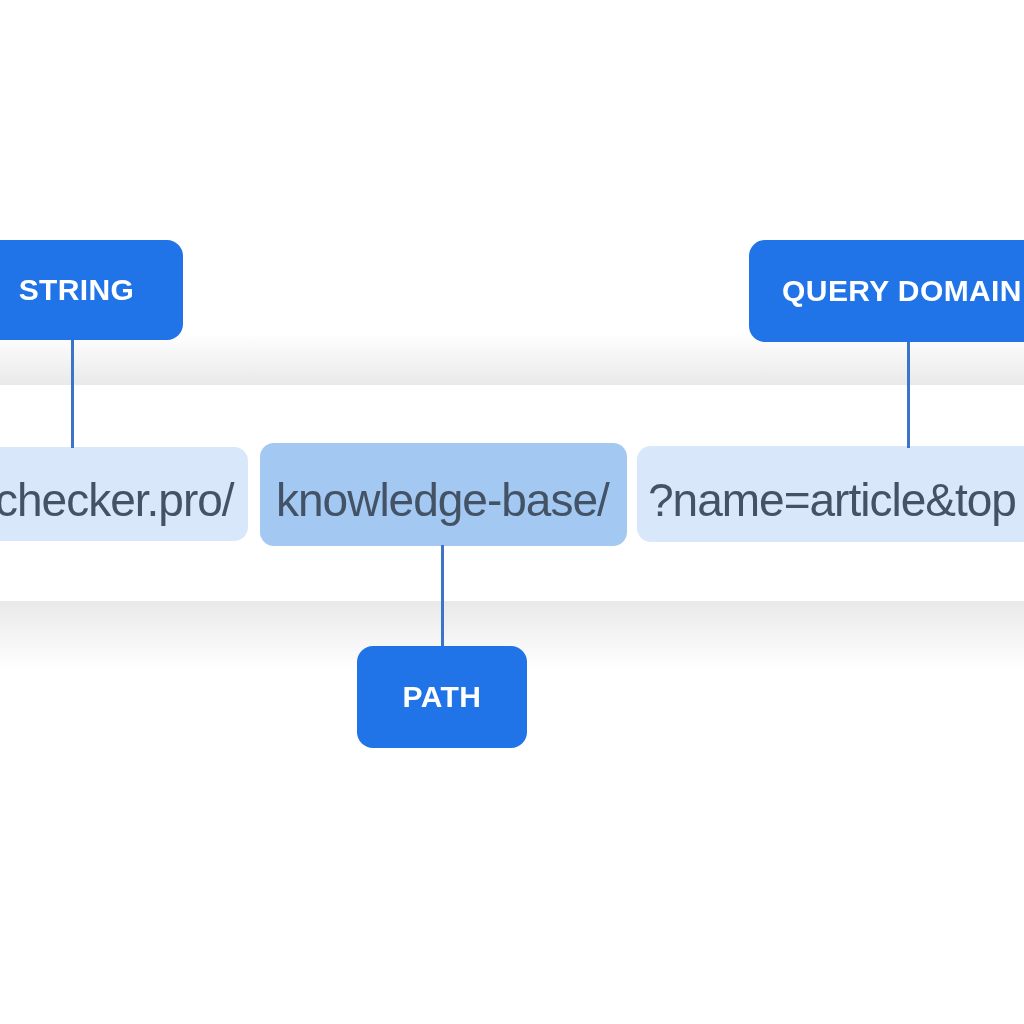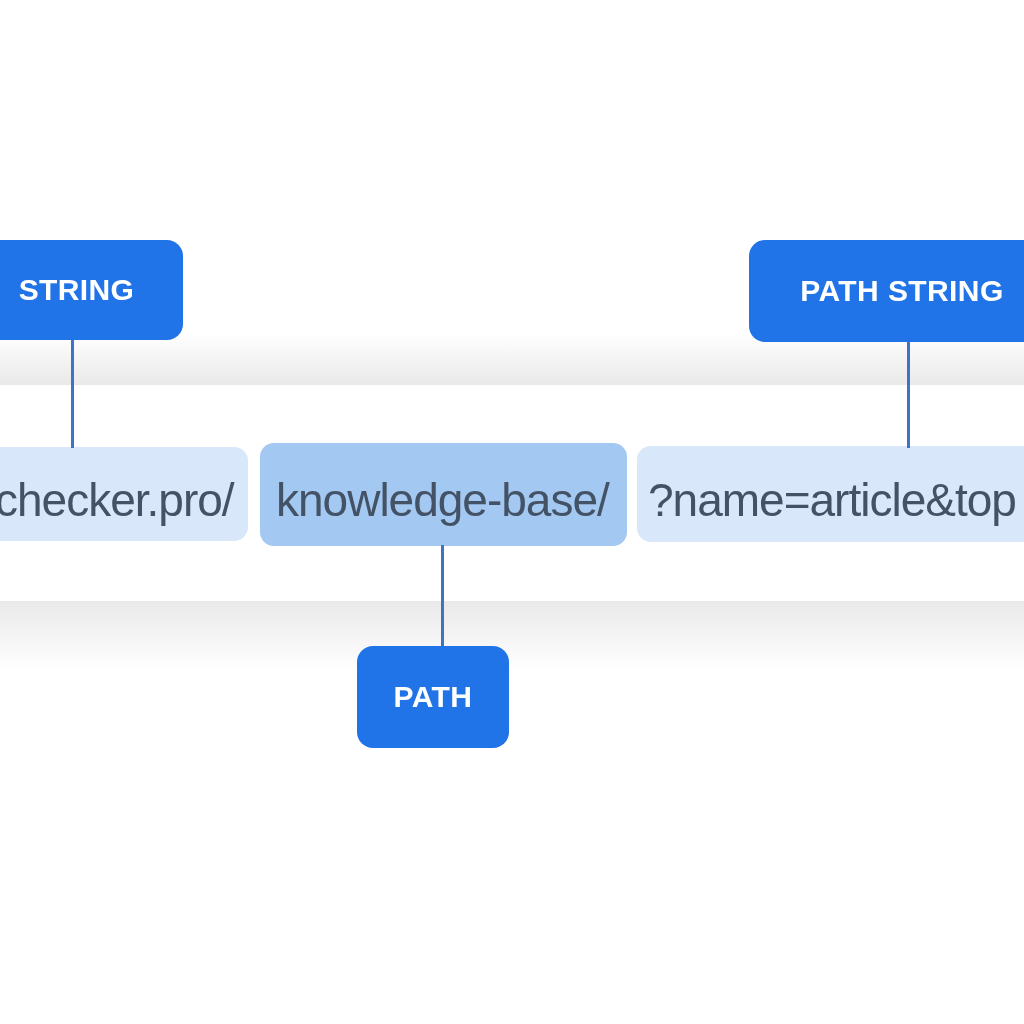--- a/index.html
+++ b/index.html
@@ -28,21 +28,21 @@
     position:absolute;
     display:flex;align-items:center;justify-content:center;
     background:var(--label-bg,#2174e7);
     color:var(--label-text,#ffffff);
     border-radius:16px;
     font-size:30px;font-weight:bold;letter-spacing:0.4px;
     white-space:nowrap;
   }
   .label-domain{left:-30px;top:240px;width:213px;height:100px;}
   .label-query{left:749px;top:240px;width:306px;height:102px;}
-  .label-path{left:357px;top:646px;width:152px;height:102px;}
+  .label-path{left:357px;top:646px;width:170px;height:102px;}
   
   .connector{
     position:absolute;width:3px;
     background:var(--connector,#3d74c8);
   }
   .conn-domain{left:71px;top:338px;height:110px;}
   .conn-query{left:907px;top:340px;height:108px;}
   .conn-path{left:441px;top:545px;height:101px;}
   
   .seg{
@@ -80,19 +80,19 @@
   <span class="urltext t-path">knowledge-base/</span>
 
   <div class="connector conn-domain"></div>
   <div class="connector conn-query"></div>
   <div class="connector conn-path"></div>
 
   <div class="label label-domain">
     <span>STRING</span>
   </div>
   <div class="label label-query">
-    <span>PATH STRING</span>
+    <span>QUERY DOMAIN</span>
   </div>
   <div class="label label-path">
     <span>PATH</span>
   </div>
 
 </div>
 
 </body></html>

